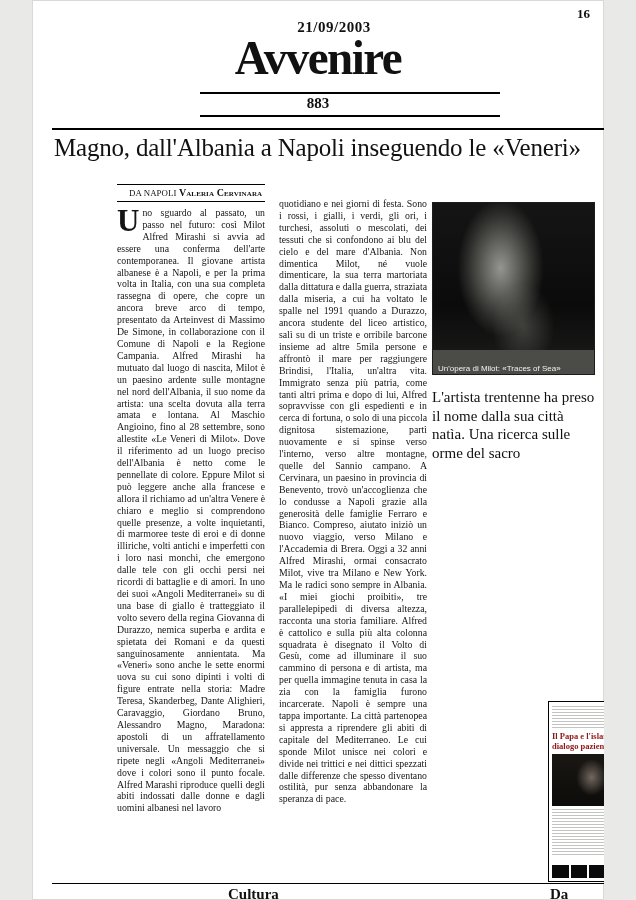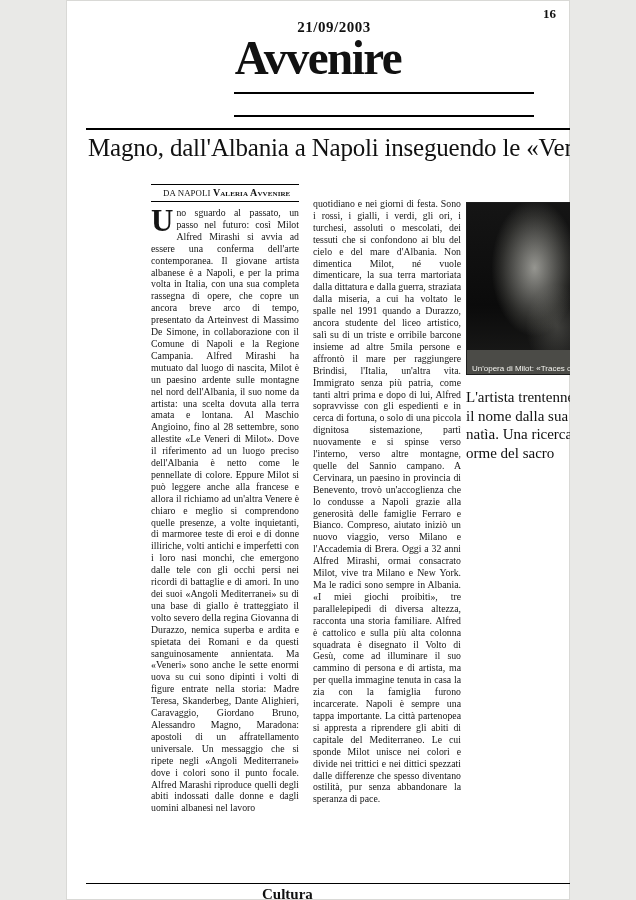--- a/index.html
+++ b/index.html
@@ -1,17 +1,17 @@
 <!DOCTYPE html>
 <html><head>
 <meta charset="utf-8">
 <style>
   html,body{margin:0;padding:0;background:#e9e9e7;}
   .sheet{
-    position:relative;width:504px;height:900px;background:#ffffff;
+    position:relative;width:572px;height:900px;background:#ffffff;
     font-family:"Liberation Serif", serif;color:#111;overflow:hidden;
     box-shadow:inset 0 0 0 1px #d9d9d6;margin:0 auto;
   }
   .folio{position:absolute;top:6px;right:14px;font-size:13px;font-weight:bold;}
   .date{position:absolute;top:19px;left:16px;width:100%;text-align:center;font-size:15px;font-weight:bold;letter-spacing:.5px;font-family:Liberation Serif, serif;}
   .masthead{
     position:absolute;top:34px;left:0;width:100%;text-align:center;
     font-size:47px;font-weight:bold;letter-spacing:-1.5px;line-height:1;
     transform:scaleY(1.04);
   }
@@ -89,29 +89,30 @@
 </head>
 <body>
 
 <div class="sheet">
 
   <div class="folio">16</div>
   <div class="date">21/09/2003</div>
   <div class="masthead">Avvenire</div>
 
   <div class="rule rule-a"></div>
+  <div class="issue">883</div>
   <div class="rule rule-b"></div>
   <div class="rule rule-top"></div>
 
   <h1 class="headline">Magno, dall'Albania a Napoli inseguendo le «Veneri»</h1>
 
   <div class="col col1">
     <div class="byline">
       <span class="by-loc">DA NAPOLI</span>
-      <span class="by-author">Valeria Avvenire</span>
+      <span class="by-author">Valeria Cervinara</span>
     </div>
     <div class="bodytext">
       <span class="dropcap">U</span><span>no sguardo al passato, un passo nel futuro: così Milot Alfred Mirashi si avvia ad essere una conferma dell'arte contemporanea. Il giovane artista albanese è a Napoli, e per la prima volta in Italia, con una sua completa rassegna di opere, che copre un ancora breve arco di tempo, presentato da Arteinvest di Massimo De Simone, in collaborazione con il Comune di Napoli e la Regione Campania. Alfred Mirashi ha mutuato dal luogo di nascita, Milot è un paesino ardente sulle montagne nel nord dell'Albania, il suo nome da artista: una scelta dovuta alla terra amata e lontana. Al Maschio Angioino, fino al 28 settembre, sono allestite «Le Veneri di Milot». Dove il riferimento ad un luogo preciso dell'Albania è netto come le pennellate di colore. Eppure Milot si può leggere anche alla francese e allora il richiamo ad un'altra Venere è chiaro e meglio si comprendono quelle presenze, a volte inquietanti, di marmoree teste di eroi e di donne illiriche, volti antichi e imperfetti con i loro nasi monchi, che emergono dalle tele con gli occhi persi nei ricordi di battaglie e di amori. In uno dei suoi «Angoli Mediterranei» su di una base di giallo è tratteggiato il volto severo della regina Giovanna di Durazzo, nemica superba e ardita e spietata dei Romani e da questi sanguinosamente annientata. Ma «Veneri» sono anche le sette enormi uova su cui sono dipinti i volti di figure entrate nella storia: Madre Teresa, Skanderbeg, Dante Alighieri, Caravaggio, Giordano Bruno, Alessandro Magno, Maradona: apostoli di un affratellamento universale. Un messaggio che si ripete negli «Angoli Mediterranei» dove i colori sono il punto focale. Alfred Marashi riproduce quelli degli abiti indossati dalle donne e dagli uomini albanesi nel lavoro</span>
     </div>
   </div>
 
   <div class="col col2">
     <div class="bodytext">quotidiano e nei giorni di festa. Sono i rossi, i gialli, i verdi, gli ori, i turchesi, assoluti o mescolati, dei tessuti che si confondono ai blu del cielo e del mare d'Albania. Non dimentica Milot, né vuole dimenticare, la sua terra martoriata dalla dittatura e dalla guerra, straziata dalla miseria, a cui ha voltato le spalle nel 1991 quando a Durazzo, ancora studente del liceo artistico, salì su di un triste e orribile barcone insieme ad altre 5mila persone e affrontò il mare per raggiungere Brindisi, l'Italia, un'altra vita. Immigrato senza più patria, come tanti altri prima e dopo di lui, Alfred sopravvisse con gli espedienti e in cerca di fortuna, o solo di una piccola dignitosa sistemazione, partì nuovamente e si spinse verso l'interno, verso altre montagne, quelle del Sannio campano. A Cervinara, un paesino in provincia di Benevento, trovò un'accoglienza che lo condusse a Napoli grazie alla generosità delle famiglie Ferraro e Bianco. Compreso, aiutato iniziò un nuovo viaggio, verso Milano e l'Accademia di Brera. Oggi a 32 anni Alfred Mirashi, ormai consacrato Milot, vive tra Milano e New York. Ma le radici sono sempre in Albania. «I miei giochi proibiti», tre parallelepipedi di diversa altezza, racconta una storia familiare. Alfred è cattolico e sulla più alta colonna squadrata è disegnato il Volto di Gesù, come ad illuminare il suo cammino di persona e di artista, ma per quella immagine tenuta in casa la zia con la famiglia furono incarcerate. Napoli è sempre una tappa importante. La città partenopea si appresta a riprendere gli abiti di capitale del Mediterraneo. Le cui sponde Milot unisce nei colori e divide nei trittici e nei dittici spezzati dalle differenze che spesso diventano ostilità, pur senza abbandonare la speranza di pace.</div>
   </div>
 

